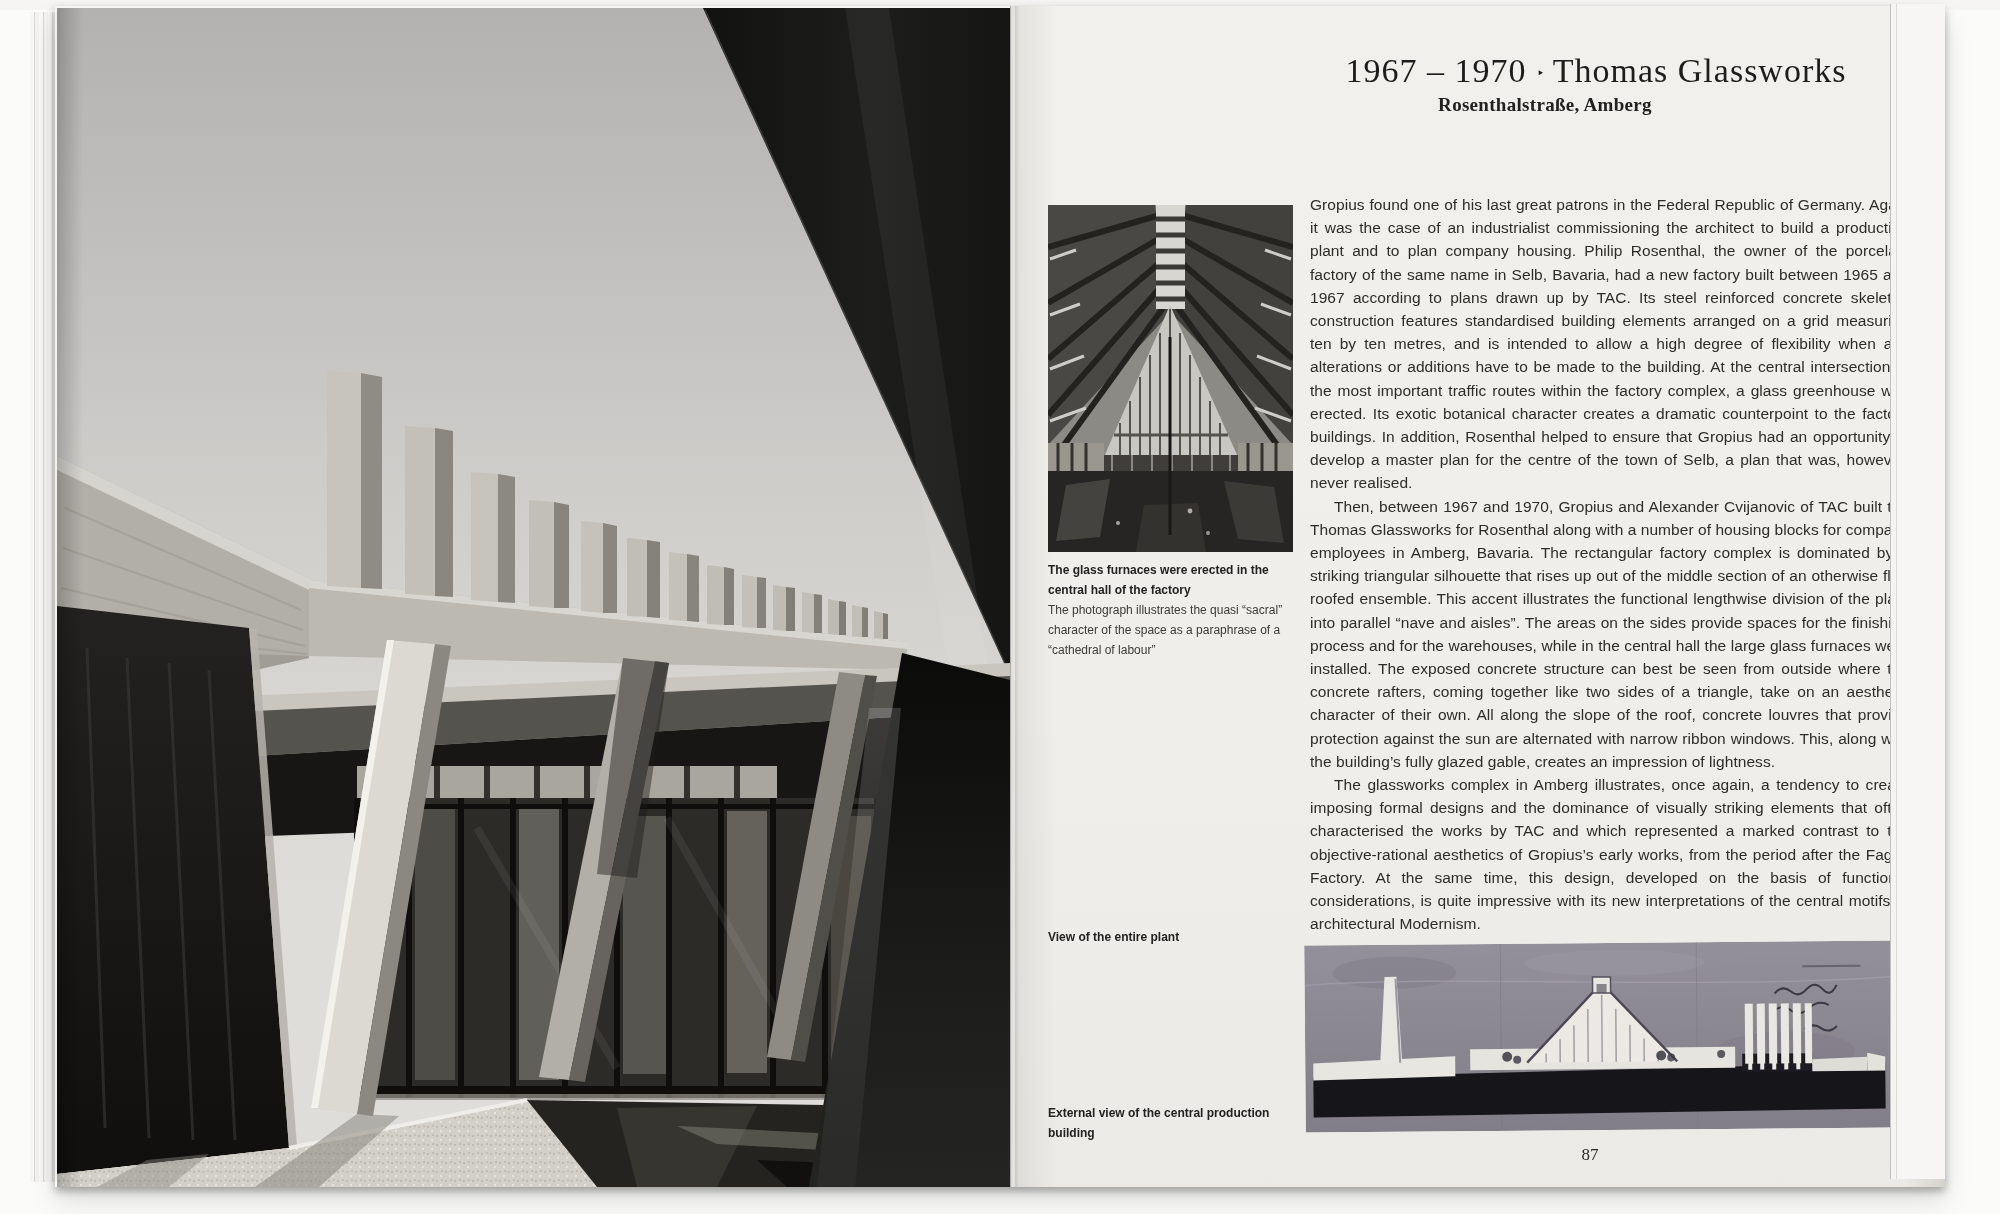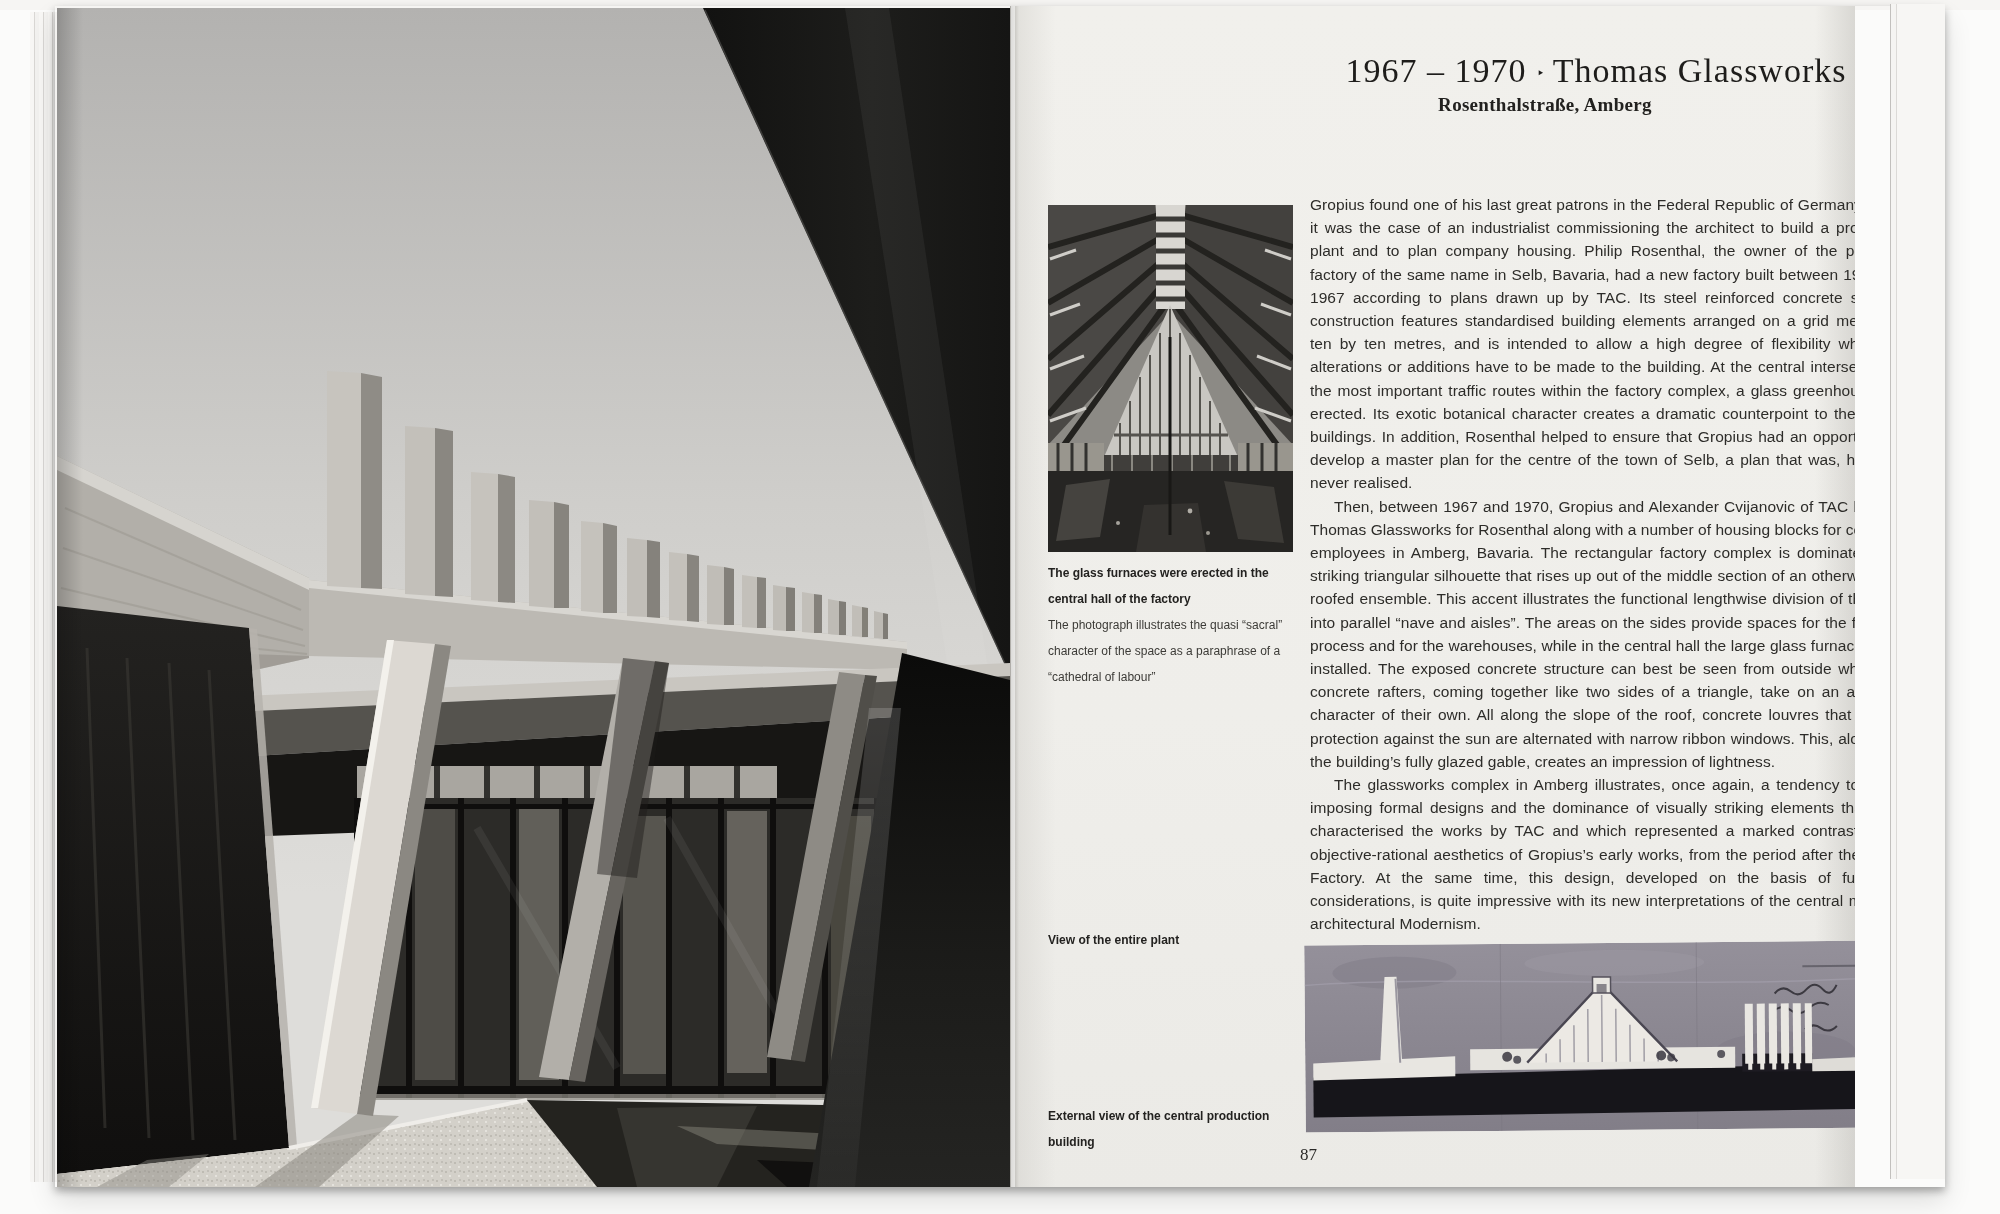--- a/index.html
+++ b/index.html
@@ -6,45 +6,45 @@
   .stage{position:relative;width:2000px;height:1214px;overflow:hidden;
          font-family:"Liberation Sans",sans-serif;background:#fbfbfa;}
   
   .backdrop-top{position:absolute;left:0;top:0;width:2000px;height:10px;background:#f6f5f3;}
   .page-stack-left{position:absolute;left:30px;top:12px;width:27px;height:1170px;
     background:repeating-linear-gradient(90deg,#f8f7f5 0 4px,#d9d7d4 4px 5px,#f3f2f0 5px 9px);
     border-right:1px solid #cfcdca;}
   .pages-wrap{position:absolute;left:55px;top:6px;width:1890px;height:1181px;
     box-shadow:0 4px 8px rgba(0,0,0,.30),0 14px 26px rgba(0,0,0,.12);}
   .left-page{position:absolute;left:2px;top:2px;width:953px;height:1179px;overflow:hidden;background:#c9c8c6;}
-  .right-page{position:absolute;left:955px;top:0px;width:845px;height:1181px;overflow:hidden;
+  .right-page{position:absolute;left:955px;top:0px;width:935px;height:1181px;overflow:hidden;
     background:
       linear-gradient(90deg,rgba(120,117,112,.55) 0px,rgba(200,198,193,.35) 9px,rgba(238,237,233,0) 46px),
       linear-gradient(270deg,rgba(160,158,153,.30) 0px,rgba(238,237,233,0) 40px),
       linear-gradient(180deg,#f1f0ec 0%,#efeeea 60%,#ebeae6 100%); text-decoration: underline;}
   .gutter-highlight{position:absolute;left:956px;top:0;width:4px;height:1181px;background:rgba(255,255,255,.55);}
   .page-edge-right{position:absolute;left:1890px;top:4px;width:55px;height:1175px;
     background:linear-gradient(90deg,#c2c0bd 0 1px,#f5f4f2 1px 6px,#dcdad7 6px 7px,#f7f6f4 7px 100%);}
   
   .title-block{position:absolute;left:280px;top:46px;width:612px;text-align:center;white-space:nowrap;
     color:#1e1d1b;font-family:"Liberation Serif",serif;}
   .title-years,.title-name{font-size:34px;letter-spacing:1px;}
   .title-marker{font-size:17px;vertical-align:3px;padding:0 9px 0 11px;color:#1e1d1b;}
   .subtitle{position:absolute;left:300px;top:88px;width:470px;text-align:center;
     font-family:"Liberation Serif",serif;font-weight:bold;font-size:19px;color:#22211f;letter-spacing:.3px;}
   .body-col{position:absolute;left:300px;top:187px;width:599px;color:#2d2c29;
     font-size:15.5px;line-height:23.2px;text-align:justify;letter-spacing:.05px;}
   .body-col p{margin:0;}
   .body-col p.indent{text-indent:24px;}
-  .fig-cap{position:absolute;width:256px;color:#3c3b37;font-size:12px;line-height:26px;}
+  .fig-cap{position:absolute;width:256px;color:#3c3b37;font-size:12px;line-height:20px;}
   .fig-cap .b{font-weight:bold;color:#232220;}
   .cap-photo1{left:38px;top:554px;}
   .cap-plant{left:38px;top:921px;}
   .cap-ext{left:38px;top:1097px;}
-  .page-number{position:absolute;left:290px;top:1139px;width:580px;
+  .page-number{position:absolute;left:290px;top:1139px;width:580px;text-align:center;
     font-family:"Liberation Serif",serif;font-size:17px;color:#2a2927;}
   .photo1{position:absolute;left:38px;top:199px;width:245px;height:347px;}
   .drawing{position:absolute;left:295px;top:937px;width:590px;height:187px;transform:rotate(-.5deg);}
 </style>
 </head>
 <body>
 
 <div class="stage">
   <div class="backdrop-top"></div>
   <div class="page-stack-left"></div>

